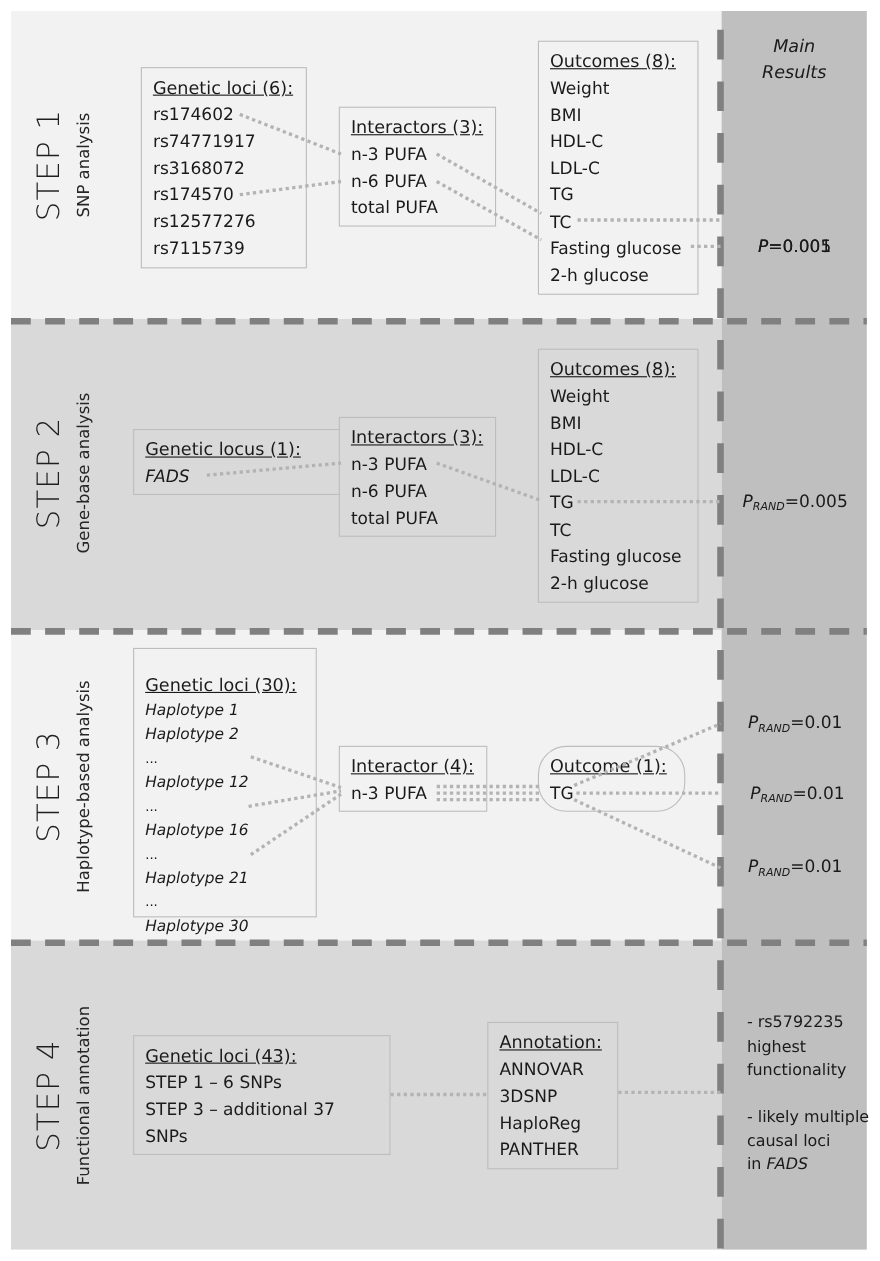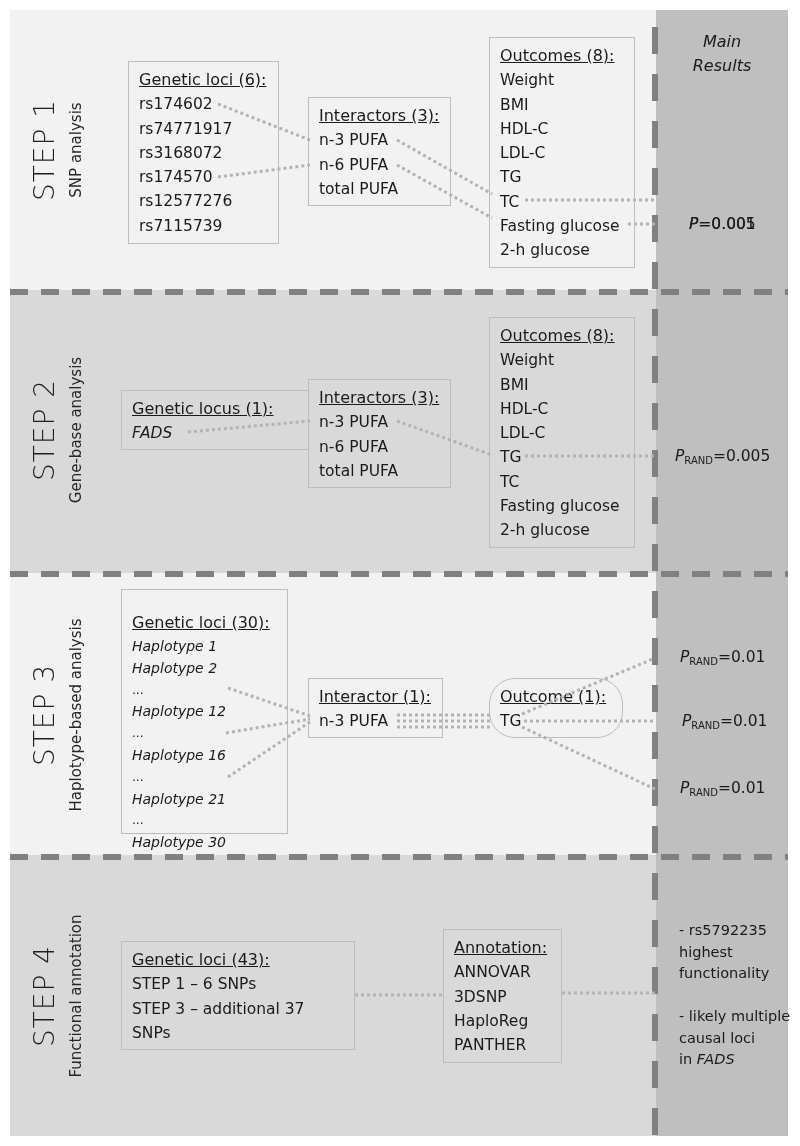--- a/index.html
+++ b/index.html
@@ -14,21 +14,21 @@
   .step-title { font-size:28px; font-weight:300; letter-spacing:1px; color:#1f1f1f; }
   .step-sub { font-size:15px; color:#262626; }
   .box { position:absolute; border:1px solid #bdbdbd; padding:6px 10px; box-sizing:border-box; font-size:15.5px; line-height:24.3px; }
   .box.light { background:#f2f2f2; }
   .box.dark { background:#d9d9d9; }
   .box .hdr { text-decoration:underline; font-size:16px; }
   .box .it { font-style:italic; font-size:14px; }
   .box .ell { font-size:12px; line-height:24px; }
   .result-text { position:absolute; font-size:15.5px; line-height:24px; color:#1a1a1a; white-space:nowrap; }
   .result-text i { font-style:italic; }
-  .sub { font-size:10px; vertical-align:-3px; }
+  .sub { font-size:10px; font-style:italic; vertical-align:-3px; }
   .main-results { position:absolute; left:656px; top:30px; width:132px; text-align:center; font-style:italic; font-size:16px; line-height:24px; }
   svg.overlay { position:absolute; left:0; top:0; }
 </style>
 </head>
 <body>
 
 <div class="canvas">
 
   <div class="row light" style="top:10px;height:280px;"></div>
   <div class="row dark" style="top:290px;height:283px;"></div>
@@ -128,21 +128,21 @@
     <div class="ell" style="line-height:21.8px;">...</div>
     <div class="it">Haplotype 12</div>
     <div class="ell" style="line-height:21.8px;">...</div>
     <div class="it">Haplotype 16</div>
     <div class="ell" style="line-height:21.8px;">...</div>
     <div class="it">Haplotype 21</div>
     <div class="ell" style="line-height:21.8px;">...</div>
     <div class="it">Haplotype 30</div>
   </div>
   <div class="box light" style="left:308px;top:678px;width:135px;height:60px;">
-    <div class="hdr">Interactor (1):</div>
+    <div class="hdr">Interactor (4):</div>
     <div>n-3 PUFA</div>
   </div>
   <div class="box light" style="left:489px;top:678px;width:134px;height:60px;border-radius:26px;">
     <div class="hdr">Outcome (1):</div>
     <div>TG</div>
   </div>
   <div class="result-text" style="left:680px;top:645px;"><i>P</i><span class="sub">RAND</span><span>=0.01</span></div>
   <div class="result-text" style="left:682px;top:709px;"><i>P</i><span class="sub">RAND</span><span>=0.01</span></div>
   <div class="result-text" style="left:680px;top:776px;"><i>P</i><span class="sub">RAND</span><span>=0.01</span></div>
 

